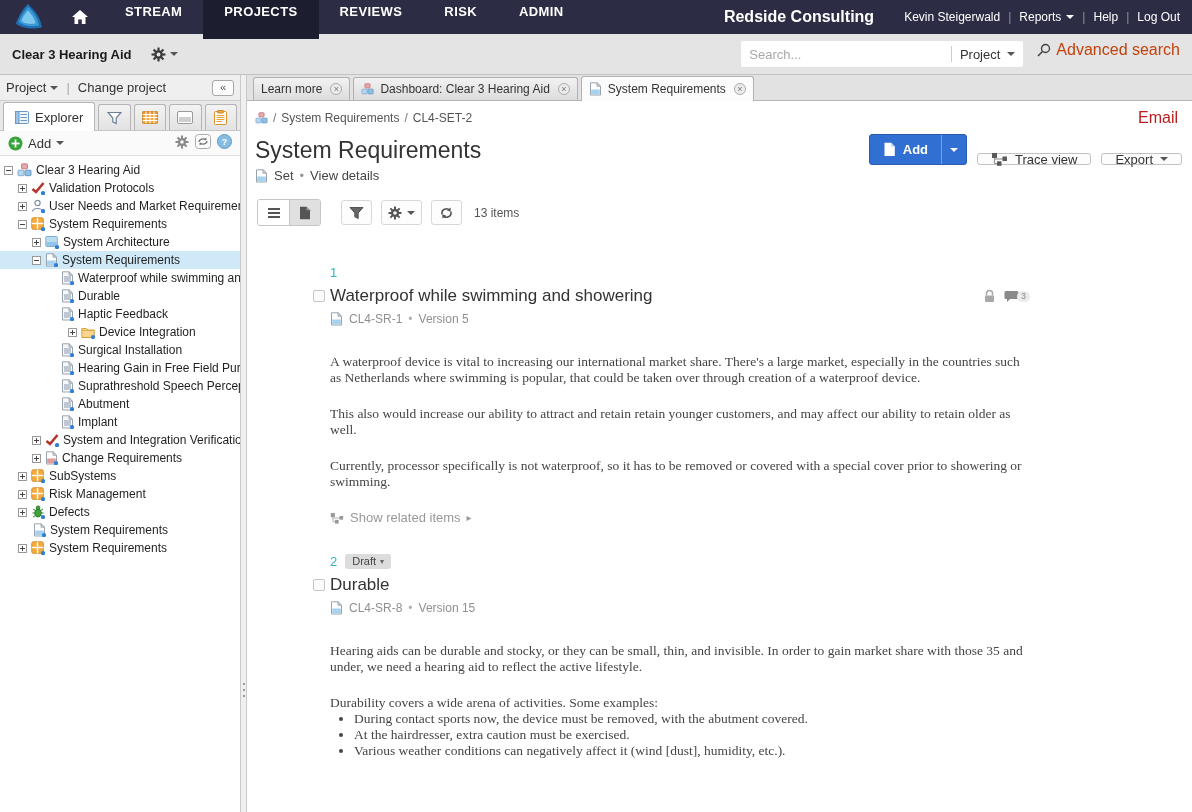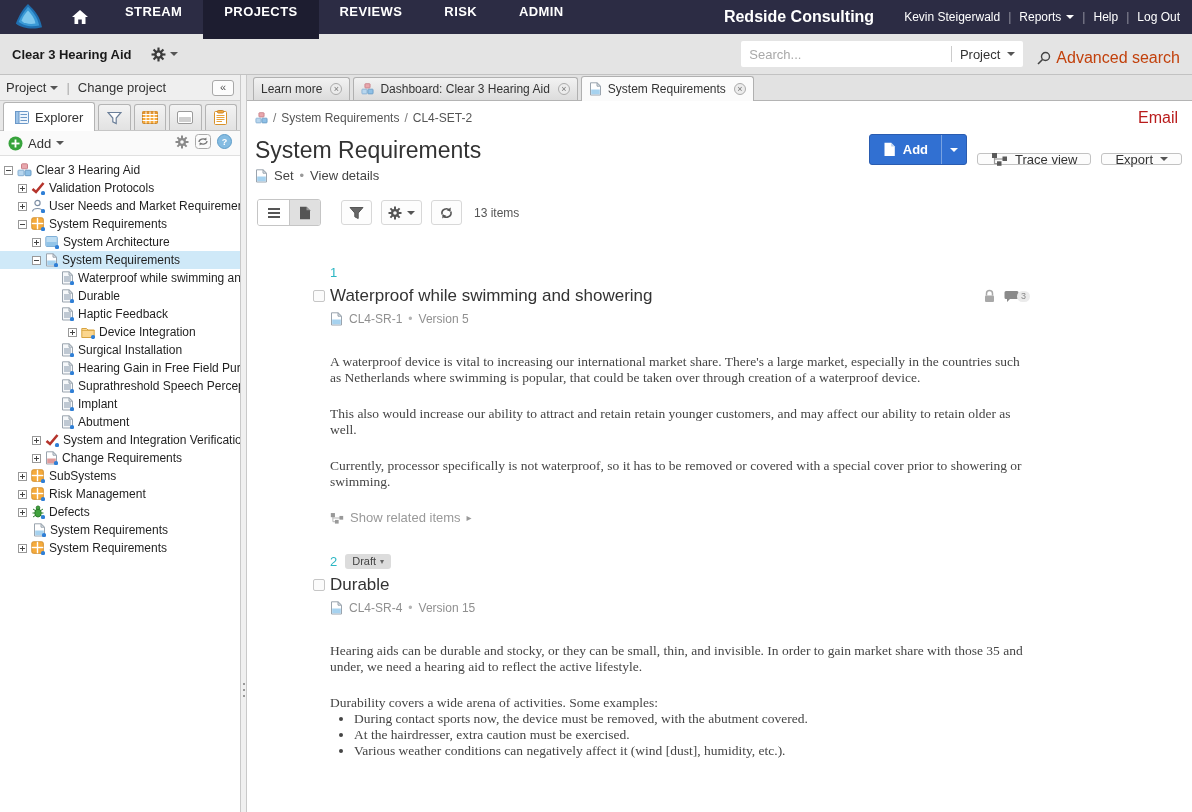--- a/index.html
+++ b/index.html
@@ -18,21 +18,21 @@
   .nav-item.active { background:#1d1d30; }
   .nav-right { margin-left:auto; display:flex; align-items:center; margin-right:12px; }
   .org { font-size:16px; font-weight:bold; margin-right:30px; }
   .nav-link { color:#fff; font-size:12px; display:inline-flex; align-items:center; gap:5px; }
   .nav-sep { color:rgba(255,255,255,.45); margin:0 8px; font-size:12px; }
 
   
   .projectbar { height:41px; background:#e4e4e4; border-bottom:1px solid #c2c2c2; display:flex; align-items:center; padding:0 12px; }
   .pb-title { font-size:13px; font-weight:bold; color:#1a1a1a; }
   .pb-gear { margin-left:20px; background:none; border:none; display:flex; align-items:center; gap:4px; cursor:pointer; }
-  .pb-right { margin-left:auto; display:flex; align-items:flex-end; }
+  .pb-right { margin-left:auto; display:flex; align-items:flex-start; }
   .searchbox { width:282px; height:26px; background:#fff; border-radius:2px; display:flex; align-items:center; padding:0 8px; }
   .searchbox input { flex:1; border:none; outline:none; font-size:13px; color:#555; font-family:inherit; background:transparent; min-width:0; }
   .searchbox input::placeholder { color:#a9a9a9; }
   .sb-div { width:1px; height:16px; background:#ccc; margin:0 8px; }
   .scope { background:none; border:none; font-size:13px; color:#333; display:flex; align-items:center; gap:7px; cursor:pointer; font-family:inherit; }
   .adv { margin-left:14px; display:flex; align-items:center; gap:5px; font-size:16px; color:#c2410c; }
 
   
   .workspace { display:flex; height:737px; }
 
@@ -490,37 +490,37 @@
                 <path d="M1.5 0.8 H8 L11.5 4.2 V13 H1.5 Z" fill="#f6f8fa" stroke="#9aa4ae"></path>
                 <path d="M8 0.8 V4.2 H11.5 Z" fill="#dfe6ec" stroke="#9aa4ae"></path>
                 <g stroke="#8798ab" stroke-width="1">
                   <line x1="3" y1="6" x2="10" y2="6"></line>
                   <line x1="3" y1="8" x2="10" y2="8"></line>
                   <line x1="3" y1="10" x2="10" y2="10"></line>
                 </g>
                 <circle cx="11" cy="12.2" r="2.1" fill="#2f7fd6"></circle>
               </svg>
             </span>
-            <span class="tree-label">Implant</span>
+            <span class="tree-label">Abutment</span>
           </div>
           <div class="tree-row" style="padding-left: 46px;">
             <span class="expander-spacer"></span>
             <span class="ic">
               <svg width="13" height="14" viewBox="0 0 13 14">
                 <path d="M1.5 0.8 H8 L11.5 4.2 V13 H1.5 Z" fill="#f6f8fa" stroke="#9aa4ae"></path>
                 <path d="M8 0.8 V4.2 H11.5 Z" fill="#dfe6ec" stroke="#9aa4ae"></path>
                 <g stroke="#8798ab" stroke-width="1">
                   <line x1="3" y1="6" x2="10" y2="6"></line>
                   <line x1="3" y1="8" x2="10" y2="8"></line>
                   <line x1="3" y1="10" x2="10" y2="10"></line>
                 </g>
                 <circle cx="11" cy="12.2" r="2.1" fill="#2f7fd6"></circle>
               </svg>
             </span>
-            <span class="tree-label">Abutment</span>
+            <span class="tree-label">Implant</span>
           </div>
           <div class="tree-row" style="padding-left: 32px;">
             <span class="expander plus"></span>
             <span class="ic">
               <svg width="14" height="14" viewBox="0 0 14 14">
                 <path d="M1.5 8 L5 11 L12.5 2" stroke="#b5342c" stroke-width="2.6" fill="none"></path>
                 <circle cx="12" cy="12.2" r="2.1" fill="#2f7fd6"></circle>
               </svg>
             </span>
             <span class="tree-label">System and Integration Verifications</span>
@@ -833,21 +833,21 @@
                 <h2 class="item-title">Durable</h2>
               </div>
               <div class="item-meta">
                 <span class="ic">
                   <svg width="13" height="14" viewBox="0 0 13 14">
                     <path d="M1.5 0.8 H8 L11.5 4.2 V13 H1.5 Z" fill="#fff" stroke="#9aa4ae"></path>
                     <path d="M8 0.8 V4.2 H11.5 Z" fill="#dfe6ec" stroke="#9aa4ae"></path>
                     <rect x="2.2" y="7.5" width="8.6" height="4.8" fill="#a6d2ef"></rect>
                   </svg>
                 </span>
-                <span class="meta-id">CL4-SR-4</span>
+                <span class="meta-id">CL4-SR-8</span>
                 <span class="meta-dot">•</span>
                 <span class="meta-ver">Version 15</span>
               </div>
               <div class="item-body">
                 <p>Hearing aids can be durable and stocky, or they can be small, thin, and invisible. In order to gain market share with those 35 and under, we need a hearing aid to reflect the active lifestyle.</p>
                 <p>Durability covers a wide arena of activities. Some examples:</p>
                 <ul>
                   <li>During contact sports now, the device must be removed, with the abutment covered.</li>
                   <li>At the hairdresser, extra caution must be exercised.</li>
                   <li>Various weather conditions can negatively affect it (wind [dust], humidity, etc.).</li>

